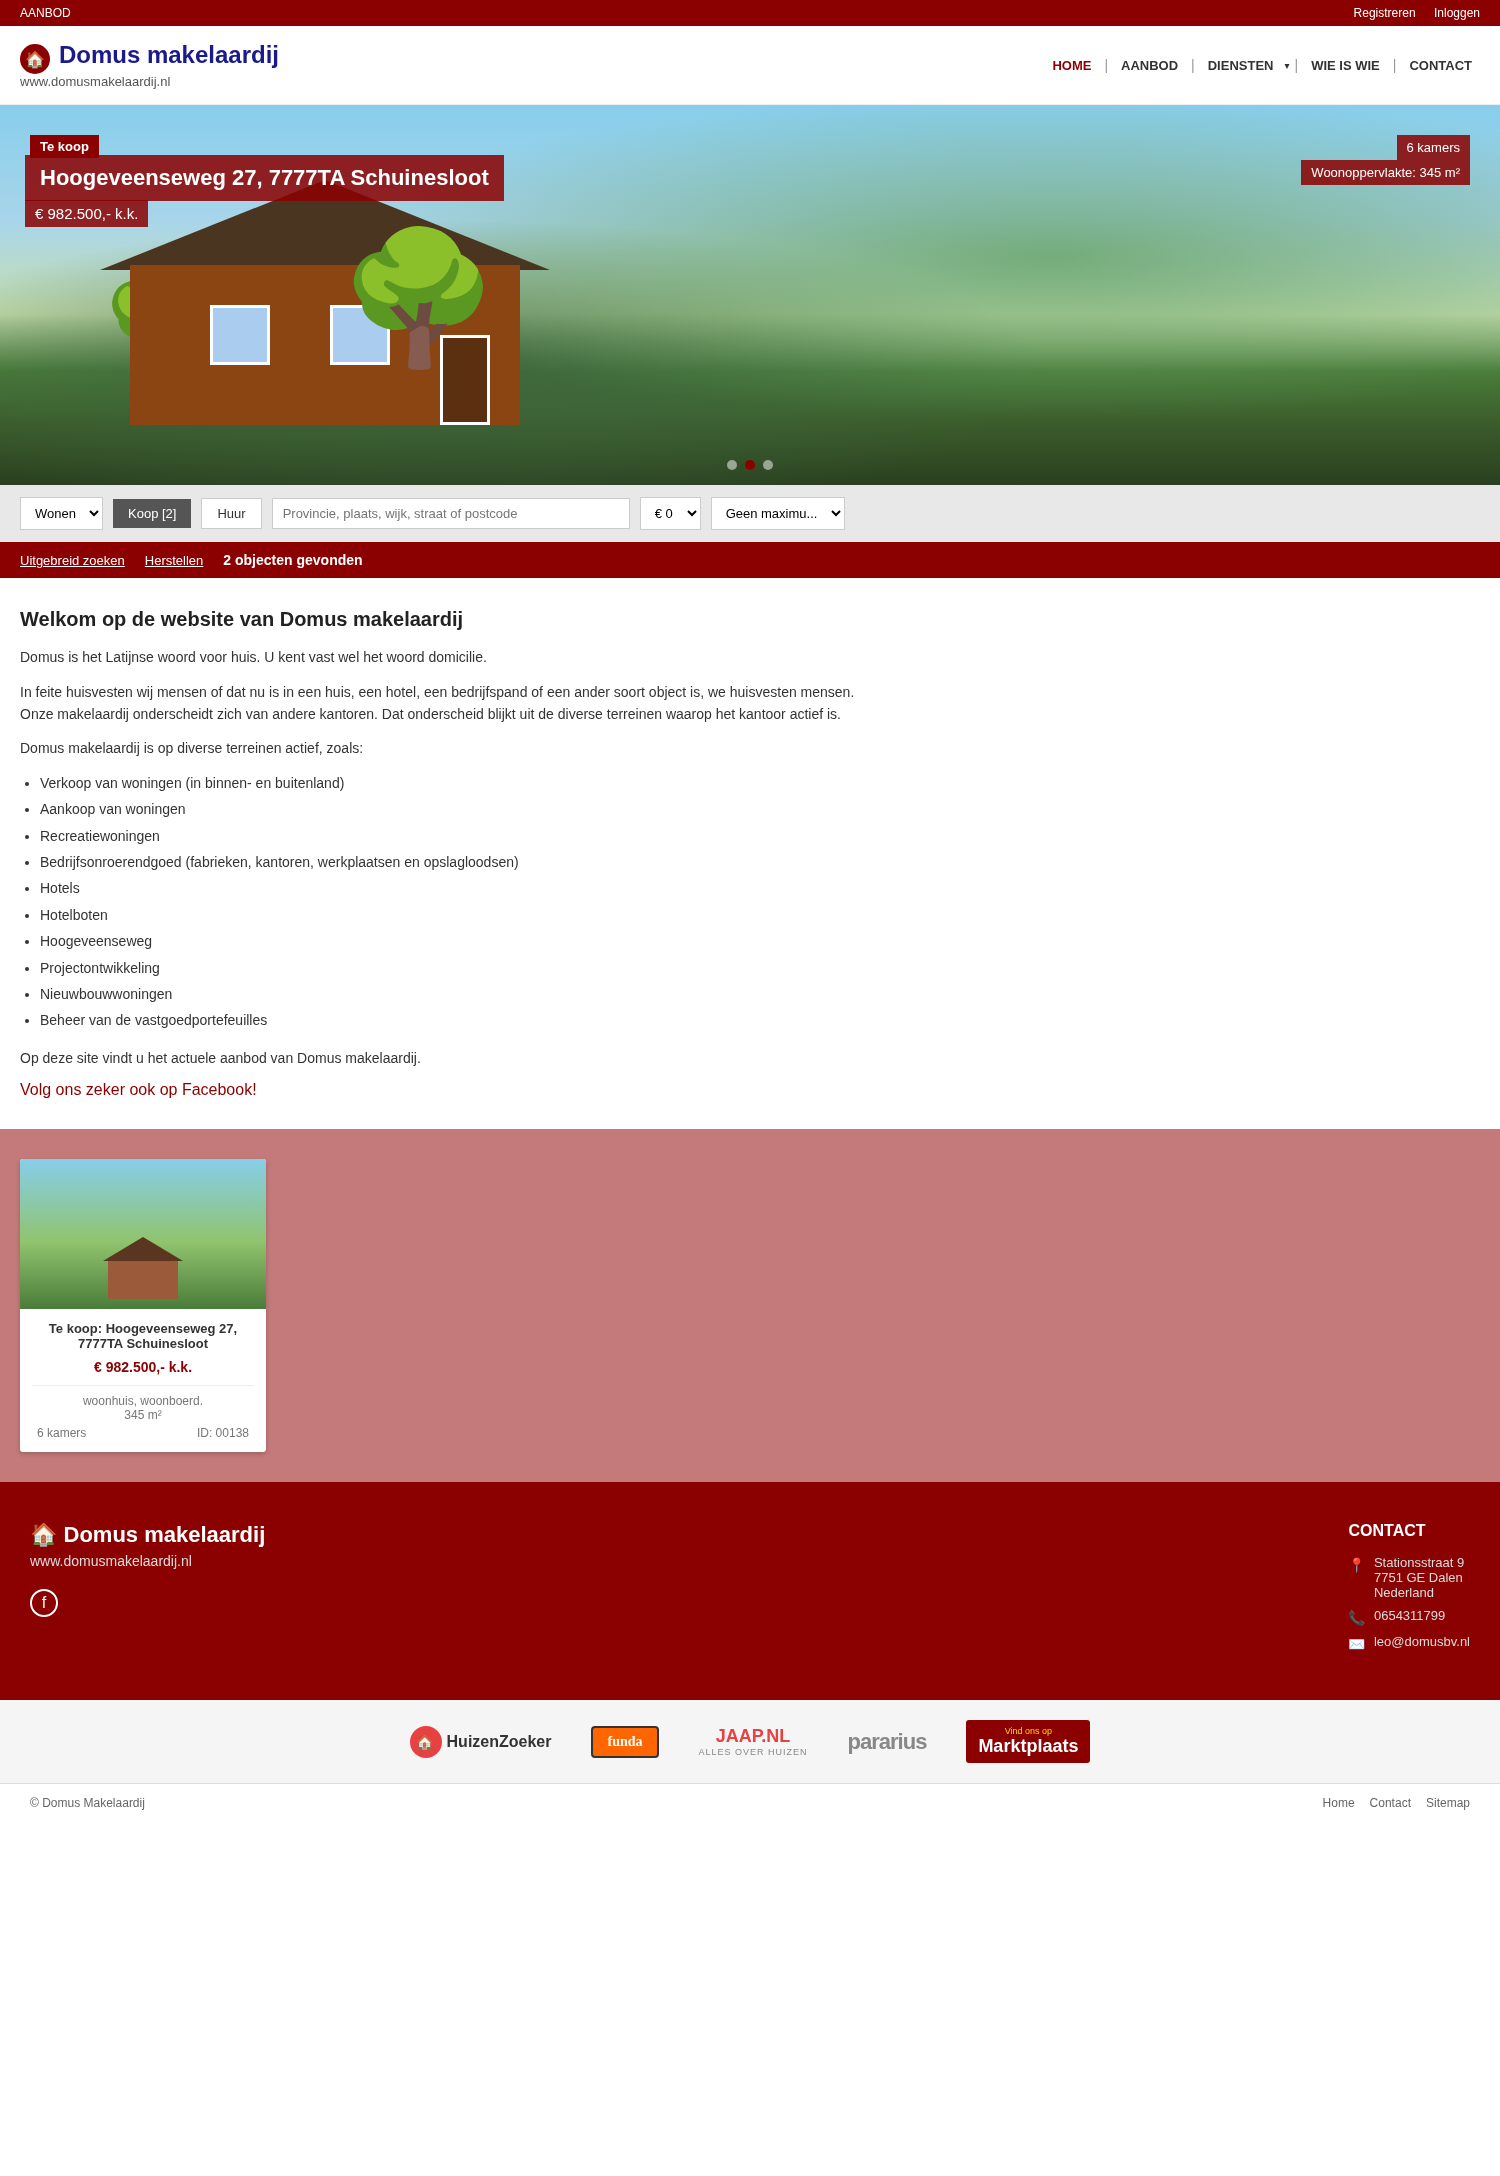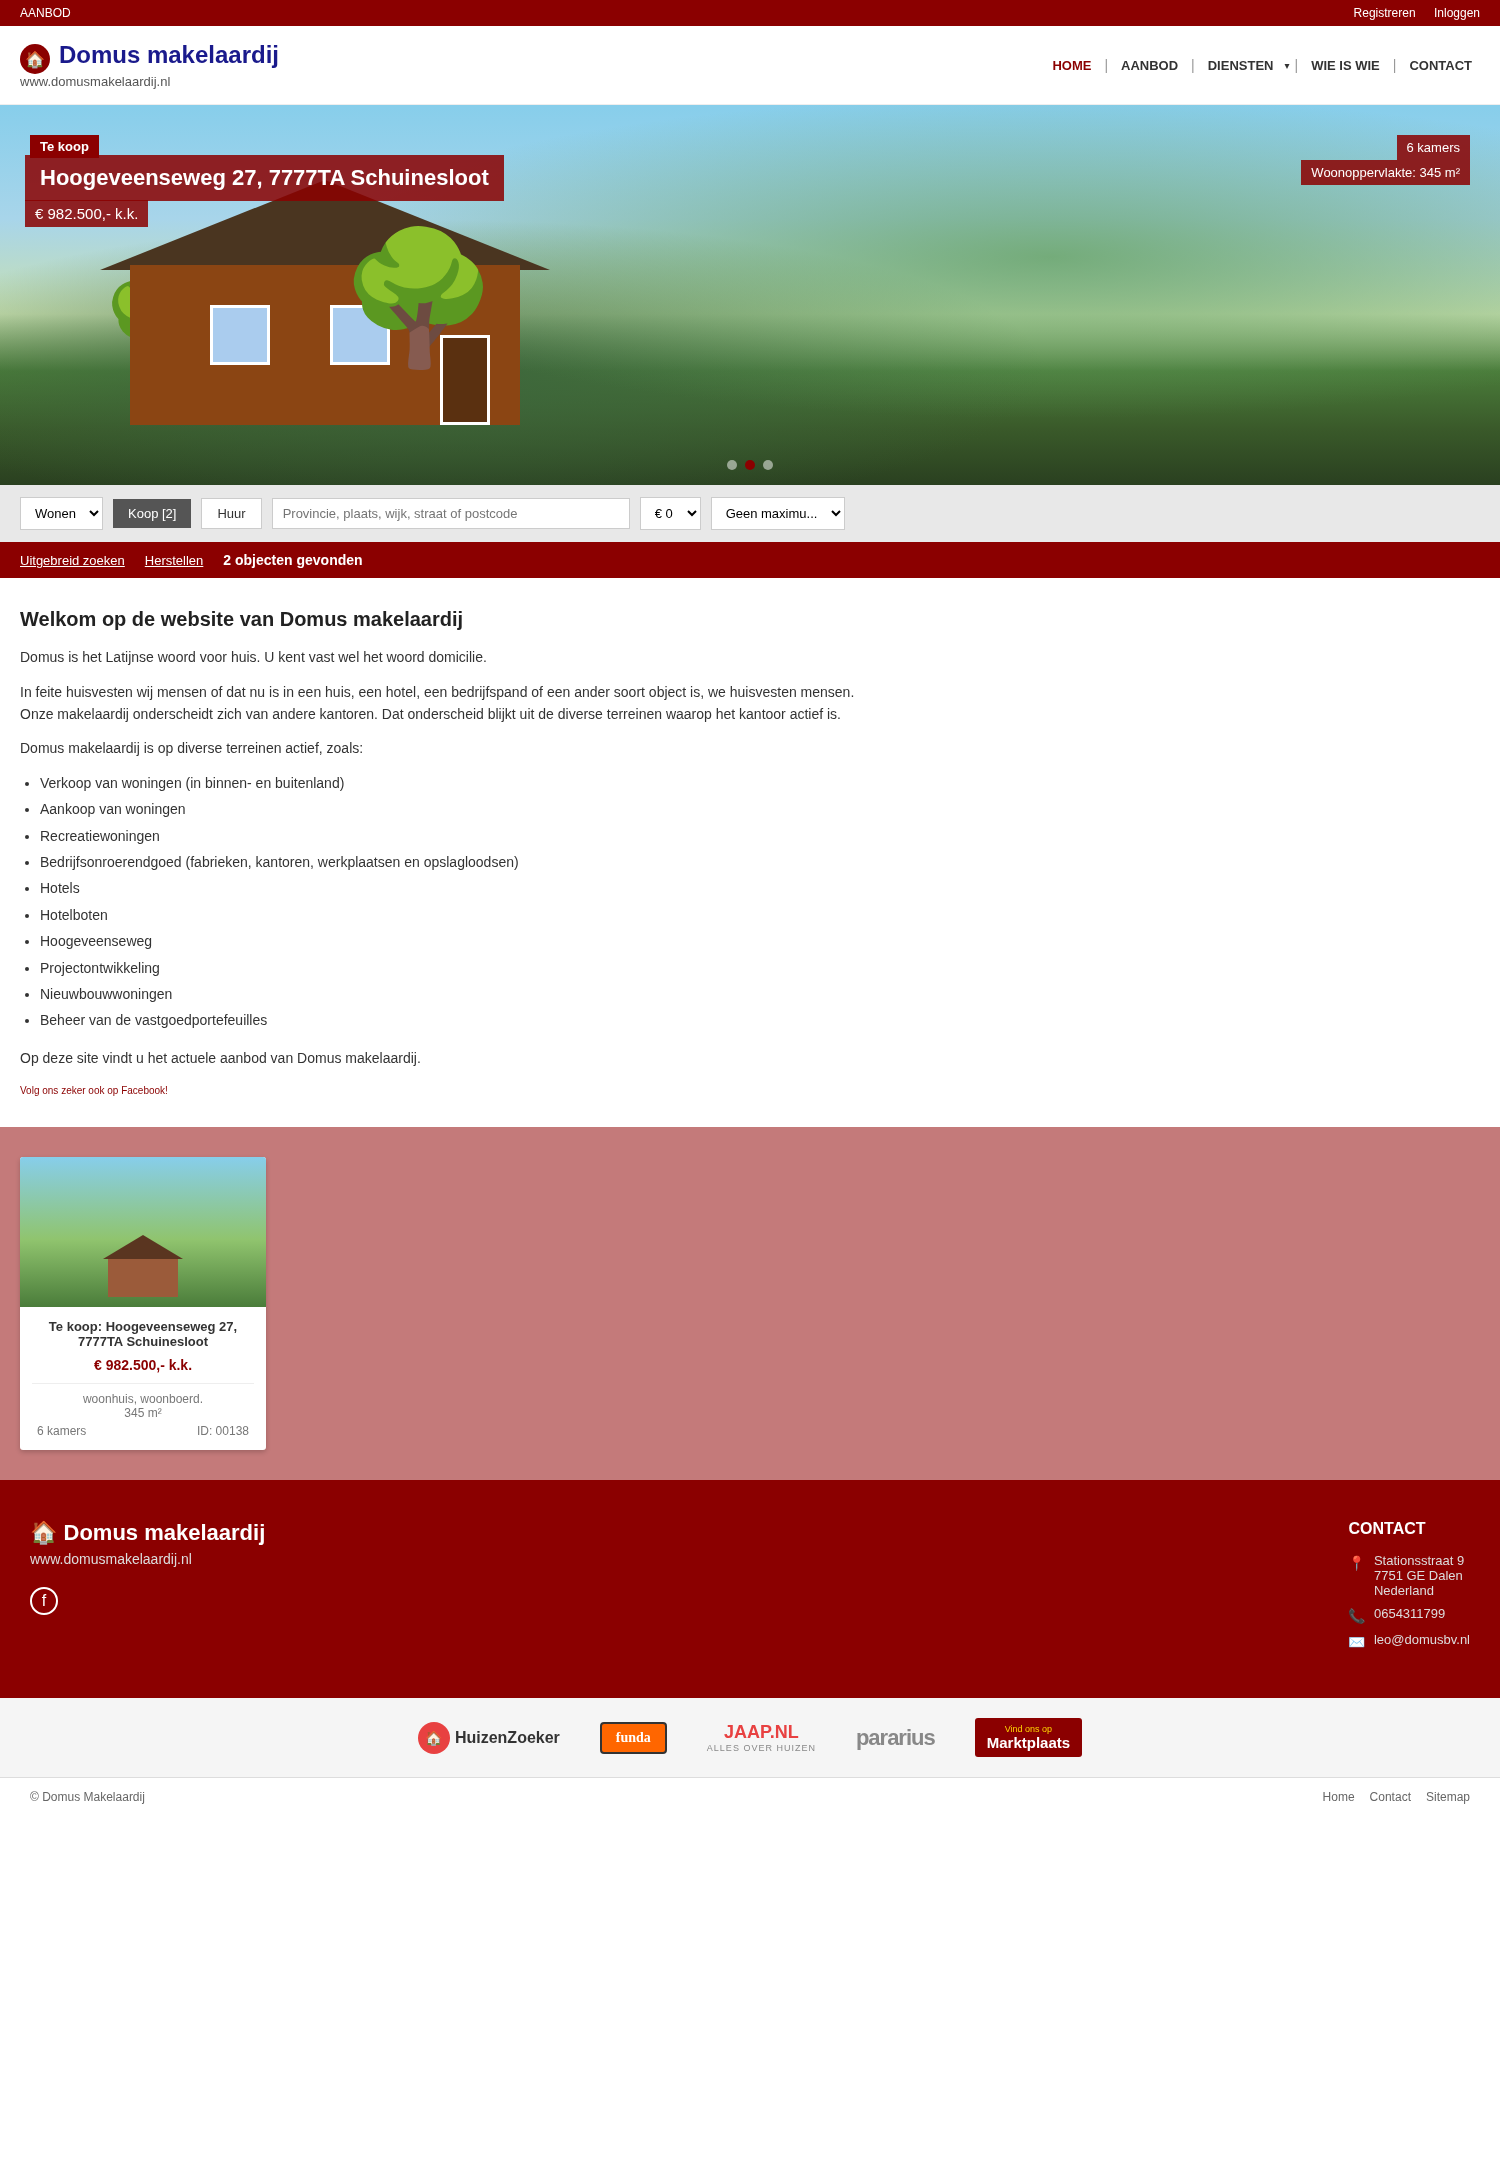--- a/index.html
+++ b/index.html
@@ -227,21 +227,21 @@
       margin: 10px 0 15px 20px;
     }
     .main-content ul li {
       margin-bottom: 4px;
       font-size: 14px;
       line-height: 1.6;
     }
     .facebook-link {
       color: #8B0000;
       text-decoration: none;
-      font-size: 10px;
+      font-size: 16px;
     }
 
     
     .featured-section {
       background: #c47a7a;
       padding: 30px 20px;
     }
     .featured-section h2 {
       font-size: 22px;
       color: #fff;
@@ -404,21 +404,21 @@
       padding: 6px 12px;
       font-size: 11px;
       border-radius: 3px;
       text-align: center;
     }
     .partner-marktplaats .mp-title {
       font-size: 9px;
       color: #ffd700;
     }
     .partner-marktplaats .mp-main {
-      font-size: 15px;
+      font-size: 18px;
       font-weight: bold;
     }
 
     
     .bottom-footer {
       background: #fff;
       border-top: 1px solid #ddd;
       padding: 12px 30px;
       display: flex;
       justify-content: space-between;

